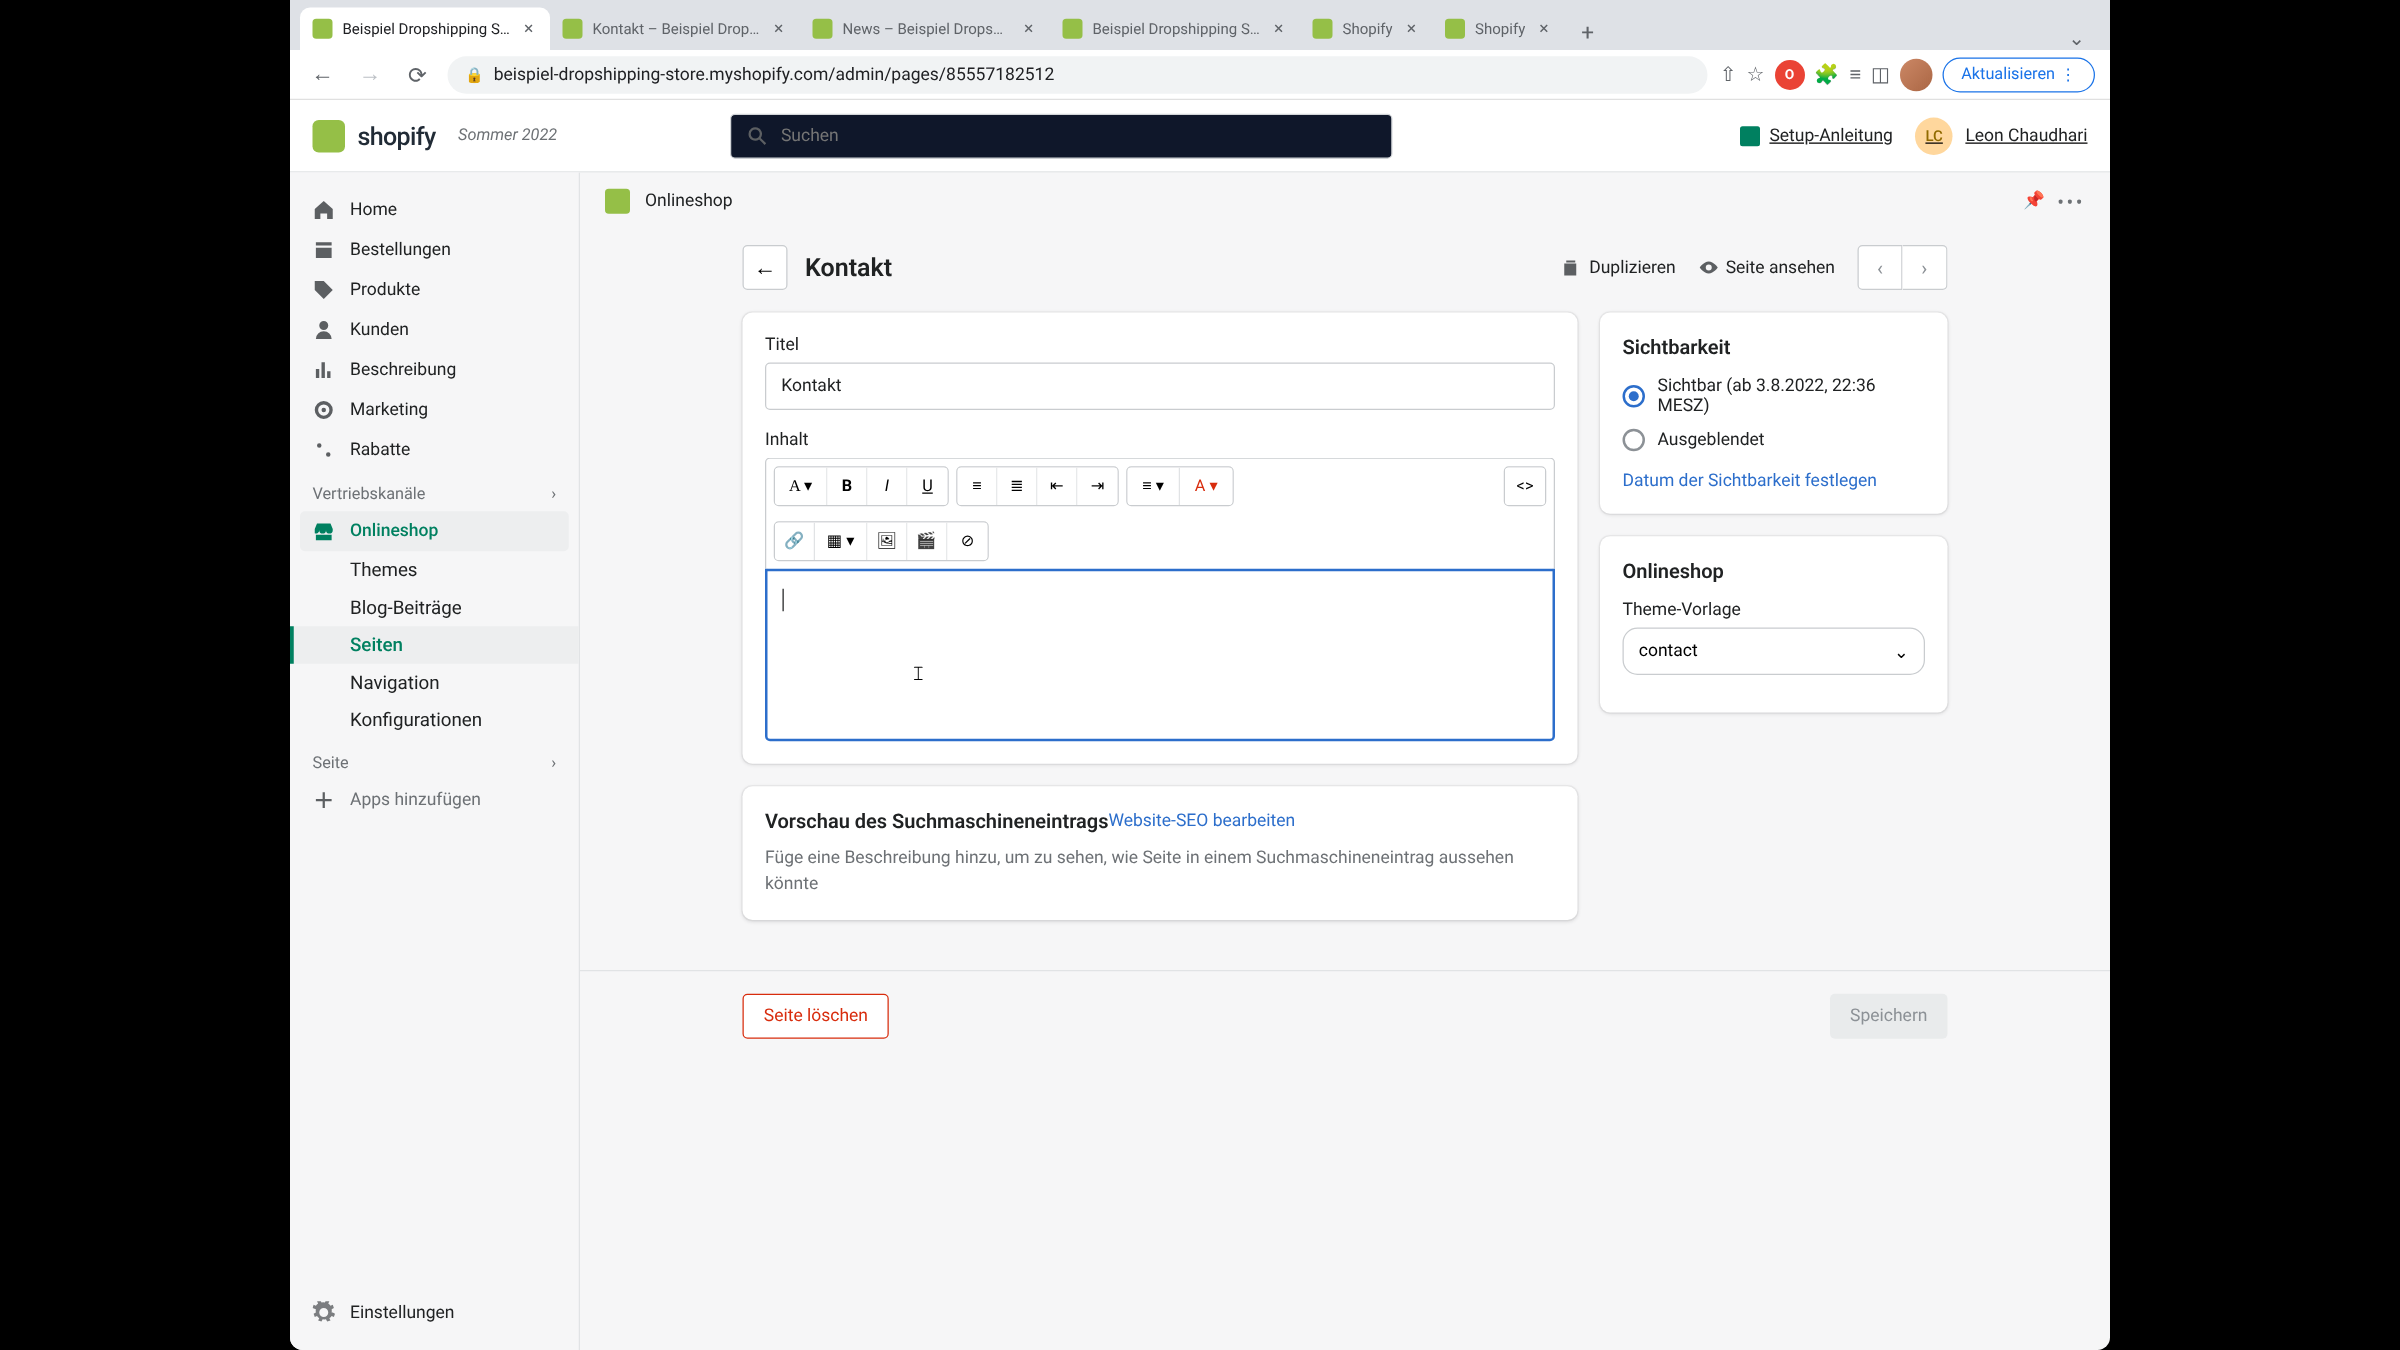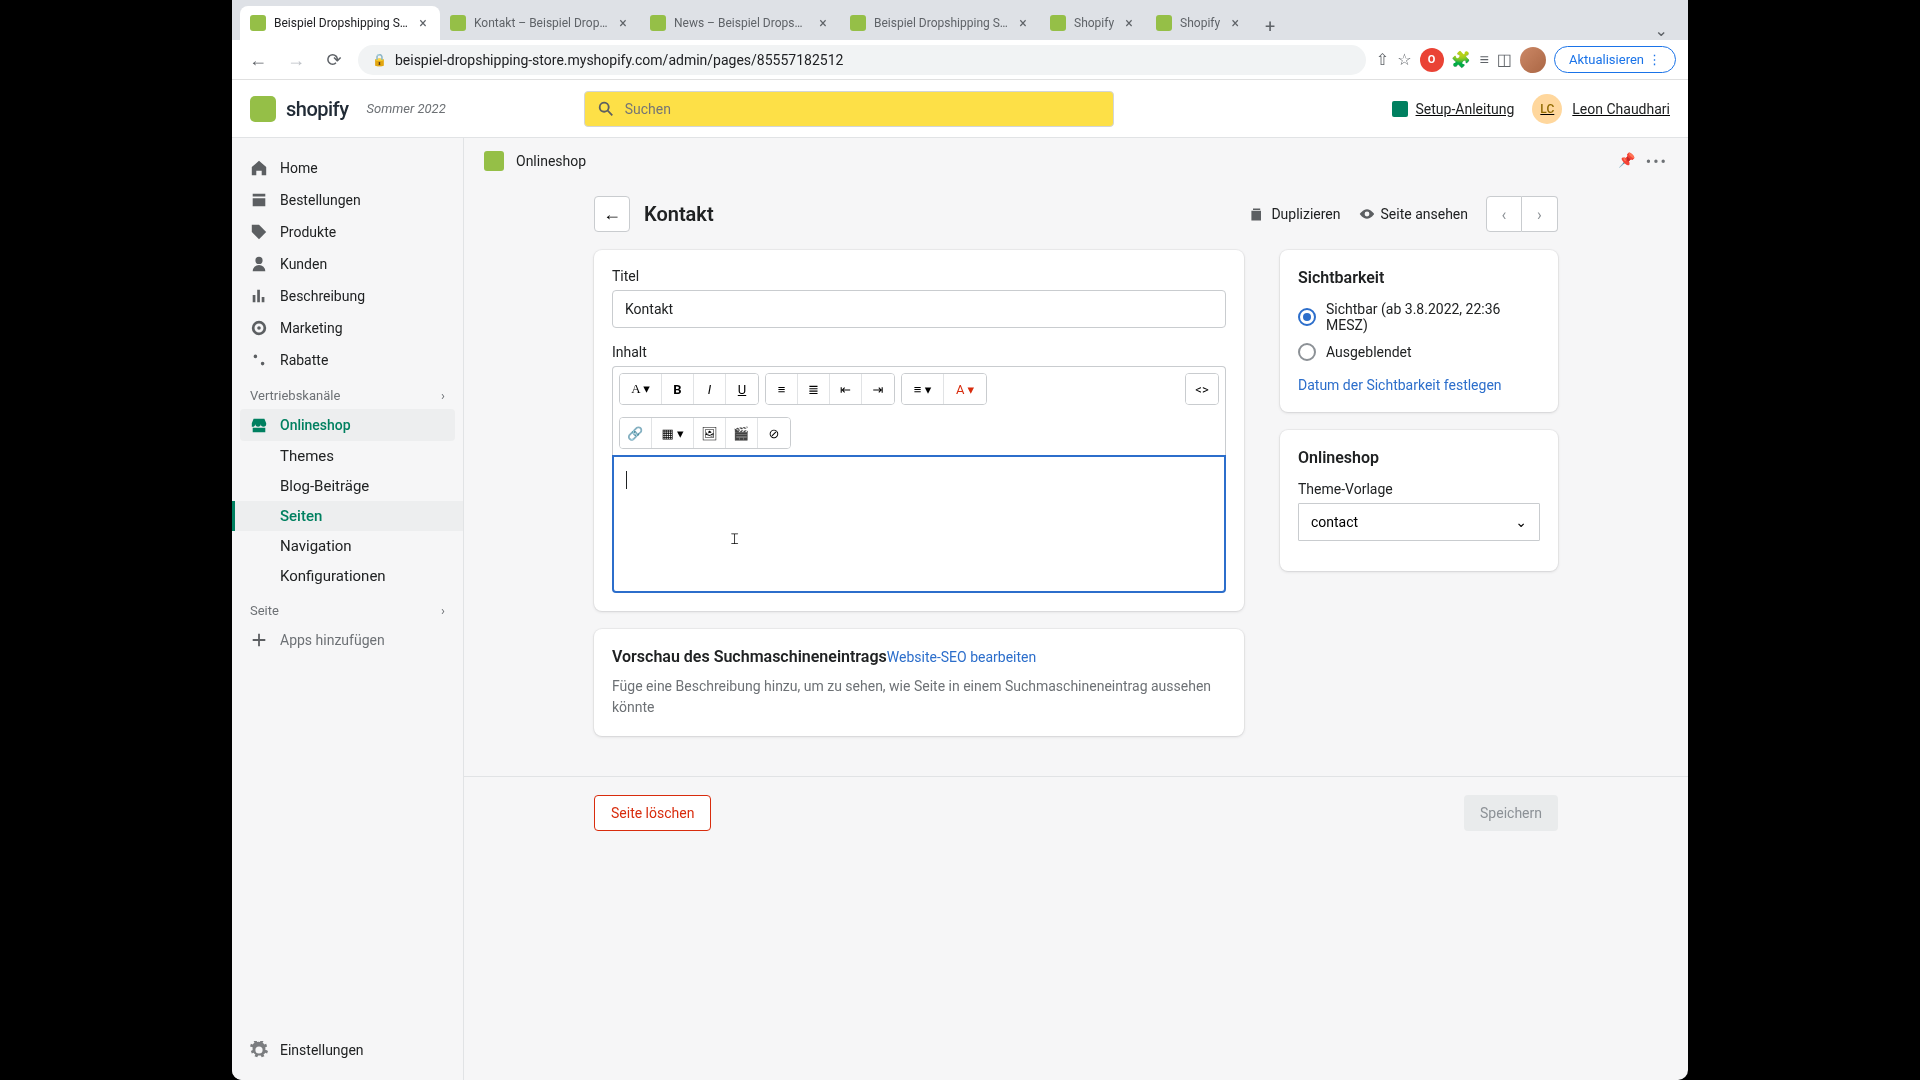--- a/index.html
+++ b/index.html
@@ -27,21 +27,21 @@
 .avatar-small { width: 26px; height: 26px; border-radius: 50%; background: linear-gradient(135deg,#c86,#a64); }
 .update-btn { padding: 5px 14px; border: 1px solid #1a73e8; color: #1a73e8; border-radius: 16px; font-size: 13px; display: flex; align-items: center; gap: 4px; cursor: pointer; }
 
 
 .app { background: #f6f6f7; height: calc(1080px - 80px); border-radius: 0 0 10px 10px; overflow: hidden; }
 .topbar { height: 58px; background: #fff; border-bottom: 1px solid #e1e3e5; display: flex; align-items: center; padding: 0 18px; gap: 18px; }
 .logo { display: flex; align-items: center; gap: 10px; }
 .logo-icon { width: 26px; height: 26px; background: #95bf47; border-radius: 5px; position: relative; }
 .logo-text { font-size: 20px; font-weight: 500; color: #212b36; letter-spacing: -0.5px; }
 .season { font-size: 13px; color: #6d7175; font-style: italic; }
-.search { flex: 0 0 530px; height: 36px; background: #fde047; border: 1px solid #d2d5d8; border-radius: 4px; display: flex; align-items: center; padding: 0 12px; gap: 10px; margin-left: 120px; }
+.search { flex: 0 0 530px; height: 36px; background: #0f172a; border: 1px solid #d2d5d8; border-radius: 4px; display: flex; align-items: center; padding: 0 12px; gap: 10px; margin-left: 120px; }
 .search svg { width: 18px; height: 18px; fill: #5c5f62; }
 .search-input { border: none; background: none; outline: none; font-size: 14px; color: #6d7175; flex: 1; }
 .topbar-right { margin-left: auto; display: flex; align-items: center; gap: 18px; text-decoration: underline; }
 .setup { display: flex; align-items: center; gap: 8px; font-size: 14px; color: #202223; cursor: pointer; }
 .flag-icon { width: 16px; height: 16px; background: #008060; border-radius: 2px; }
 .user { display: flex; align-items: center; gap: 10px; font-size: 14px; color: #202223; cursor: pointer; }
 .user-avatar { width: 30px; height: 30px; border-radius: 50%; background: #ffd79d; color: #916a00; display: flex; align-items: center; justify-content: center; font-size: 12px; font-weight: 500; }
 
 .body { display: flex; height: calc(100% - 58px); }
 .sidebar { width: 232px; background: #f6f6f7; border-right: 1px solid #e1e3e5; padding: 14px 0; display: flex; flex-direction: column; }
@@ -65,21 +65,21 @@
 .page-header { display: flex; align-items: center; padding: 12px 130px 18px; gap: 14px; }
 .back-btn { width: 36px; height: 36px; border: 1px solid #c9cccf; border-radius: 4px; display: flex; align-items: center; justify-content: center; cursor: pointer; background: #fff; font-size: 18px; }
 .page-title { font-size: 20px; font-weight: 600; color: #202223; }
 .header-actions { margin-left: auto; display: flex; align-items: center; gap: 18px; }
 .action-link { display: flex; align-items: center; gap: 6px; font-size: 14px; color: #202223; cursor: pointer; }
 .pager { display: flex; }
 .pager-btn { width: 36px; height: 36px; border: 1px solid #c9cccf; display: flex; align-items: center; justify-content: center; cursor: pointer; background: #fff; color: #8c9196; }
 .pager-btn:first-child { border-radius: 4px 0 0 4px; }
 .pager-btn:last-child { border-radius: 0 4px 4px 0; border-left: none; }
 
-.content { display: flex; gap: 36px; padding: 0 130px 30px; align-items: flex-start; }
+.content { display: flex; gap: 18px; padding: 0 130px 30px; align-items: flex-start; }
 .col-main { flex: 1; display: flex; flex-direction: column; gap: 18px; }
 .col-side { width: 278px; display: flex; flex-direction: column; gap: 18px; }
 .card { background: #fff; border-radius: 8px; padding: 18px; box-shadow: 0 0 0 1px rgba(63,63,68,0.05), 0 1px 3px rgba(63,63,68,0.15); }
 .field-label { font-size: 14px; color: #202223; margin-bottom: 6px; display: block; }
 .text-input { width: 100%; height: 38px; border: 1px solid #c9cccf; border-radius: 4px; padding: 0 12px; font-size: 14px; color: #202223; outline: none; }
 
 .editor-toolbar { border: 1px solid #c9cccf; border-bottom: none; border-radius: 4px 4px 0 0; padding: 6px; display: flex; flex-wrap: wrap; gap: 6px; }
 .tb-group { display: flex; border: 1px solid #c9cccf; border-radius: 4px; overflow: hidden; }
 .tb-btn { width: 32px; height: 30px; display: flex; align-items: center; justify-content: center; cursor: pointer; font-size: 13px; background: #fff; border-right: 1px solid #e1e3e5; }
 .tb-btn:last-child { border-right: none; }
@@ -94,21 +94,21 @@
 .seo-title { font-size: 16px; font-weight: 600; color: #202223; }
 .seo-link { font-size: 14px; color: #2c6ecb; cursor: pointer; }
 .seo-desc { font-size: 14px; color: #6d7175; line-height: 1.5; }
 
 .side-title { font-size: 16px; font-weight: 600; color: #202223; margin-bottom: 14px; }
 .radio-row { display: flex; align-items: center; gap: 10px; margin-bottom: 10px; font-size: 14px; color: #202223; cursor: pointer; }
 .radio { width: 18px; height: 18px; border: 2px solid #8c9196; border-radius: 50%; display: flex; align-items: center; justify-content: center; flex-shrink: 0; }
 .radio.checked { border-color: #2c6ecb; }
 .radio.checked::after { content: ''; width: 8px; height: 8px; background: #2c6ecb; border-radius: 50%; }
 .side-link { font-size: 14px; color: #2c6ecb; cursor: pointer; margin-top: 6px; display: inline-block; }
-.select { width: 100%; height: 38px; border: 1px solid #c9cccf; border-radius: 1px; padding: 16px 12px; font-size: 14px; background: #fff; display: flex; align-items: center; justify-content: space-between; cursor: pointer; margin-bottom: 12px; }
+.select { width: 100%; height: 38px; border: 1px solid #c9cccf; border-radius: 12px; padding: 16px 12px; font-size: 14px; background: #fff; display: flex; align-items: center; justify-content: space-between; cursor: pointer; margin-bottom: 12px; }
 .help-text { font-size: 14px; color: #6d7175; line-height: 1.5; }
 
 .footer-actions { display: flex; justify-content: space-between; padding: 18px 130px; border-top: 1px solid #e1e3e5; margin-top: 10px; }
 .btn-danger { padding: 9px 16px; border: 1px solid #d82c0d; color: #d82c0d; background: #fff; border-radius: 4px; font-size: 14px; cursor: pointer; }
 .btn-save { padding: 9px 16px; background: #e9ebec; color: #8c9196; border: none; border-radius: 4px; font-size: 14px; cursor: pointer; }
 </style>
 </head>
 <body>
 
 <div class="viewport">

